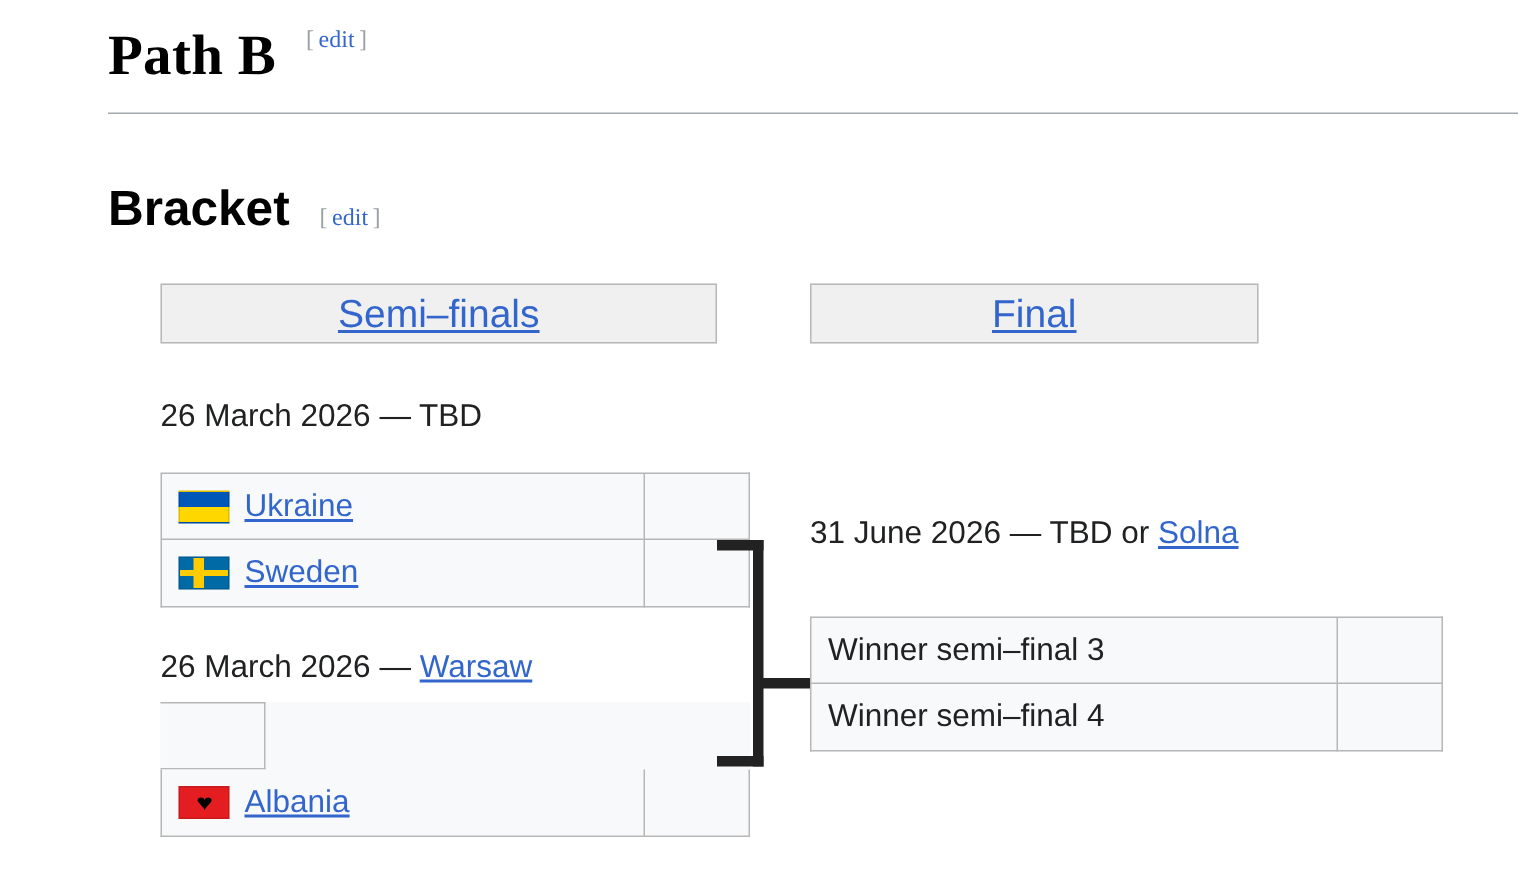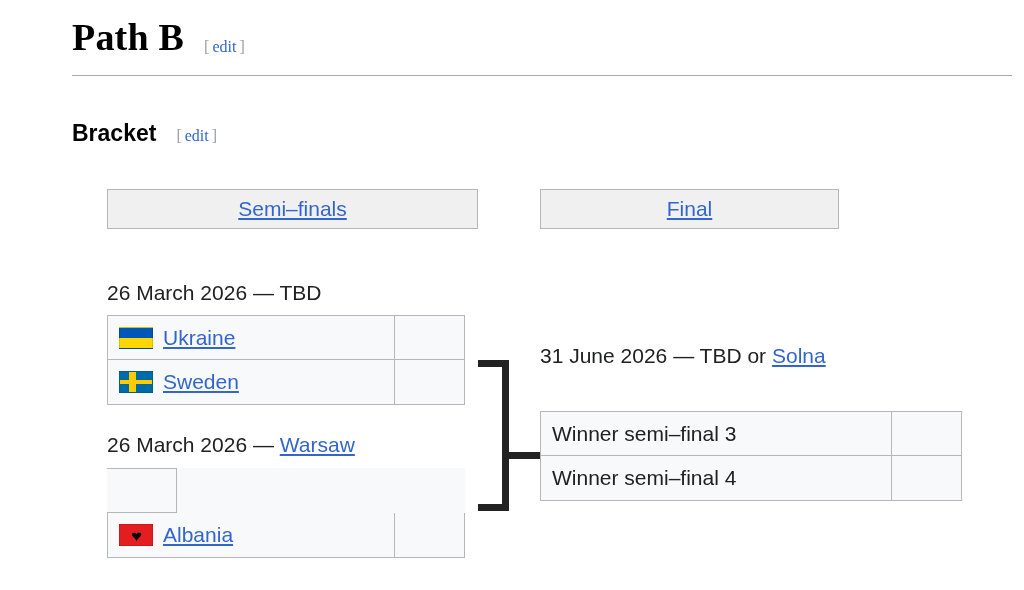--- a/index.html
+++ b/index.html
@@ -16,21 +16,21 @@
     position: relative;
   }
 
   
   .h2-wrap {
     position: absolute;
     left: 72px;
     top: 18px;
     width: 940px;
     display: flex;
-    align-items: flex-end;
+    align-items: flex-start;
   }
   .h2-title {
     font-family: "Liberation Serif", serif;
     font-size: 38px;
     font-weight: 700;
     color: #000000;
     letter-spacing: 0.2px;
     line-height: 1;
   }
   .edit-span {
@@ -55,40 +55,40 @@
   }
   .h3-wrap {
     position: absolute;
     left: 72px;
     top: 122px;
     display: flex;
     align-items: baseline;
   }
   .h3-title {
     font-family: "Liberation Sans", sans-serif;
-    font-size: 23px;
+    font-size: 33px;
     font-weight: 700;
     color: #000000;
     line-height: 1;
   }
 
   
   .round-head {
     position: absolute;
     height: 40px;
     background: #f0f0f0;
     border: 1px solid #b7b7b7;
     box-sizing: border-box;
     display: flex;
     align-items: center;
     justify-content: center;
   }
   .round-head .lbl {
     color: #3366cc;
-    font-size: 21px;
+    font-size: 26px;
   }
   #round-head-semis { left: 107px; top: 189px; width: 371px; }
   #round-head-final { left: 540px; top: 189px; width: 299px; }
 
   
   .match-date {
     position: absolute;
     font-size: 21px;
     color: #202122;
     white-space: nowrap;
@@ -164,28 +164,28 @@
   }
   .flag-al { background: #e41e20; display: flex; align-items: center; justify-content: center; }
   .flag-al .eagle {
     font-size: 15px;
     line-height: 1;
     color: #000000;
     transform: scaleX(1.25);
   }
 
   
-  #date-sf3 { left: 107px; top: 281px; }
+  #date-sf3 { left: 107px; top: 266px; }
   #table-sf3 { left: 107px; top: 315px; }
   #date-sf4 { left: 107px; top: 433px; }
   #table-sf4 { left: 107px; top: 468px; }
   #date-final { left: 540px; top: 335px; width: 320px; line-height: 42px; }
   #table-final { left: 540px; top: 411px; }
 
-  .w-sf .team-cell { width: 288px; }
+  .w-sf .team-cell { width: 323px; }
   .w-sf .score-cell { width: 70px; }
   .w-fn .team-cell { width: 352px; }
   .w-fn .score-cell { width: 70px; }
 
   
   .connector { position: absolute; background: #222222; }
   #conn-top    { left: 478px; top: 360px; width: 31px; height: 7px; }
   #conn-bottom { left: 478px; top: 504px; width: 31px; height: 7px; }
   #conn-vert   { left: 502px; top: 360px; width: 7px; height: 151px; }
   #conn-out    { left: 502px; top: 452px; width: 40px; height: 7px; }

